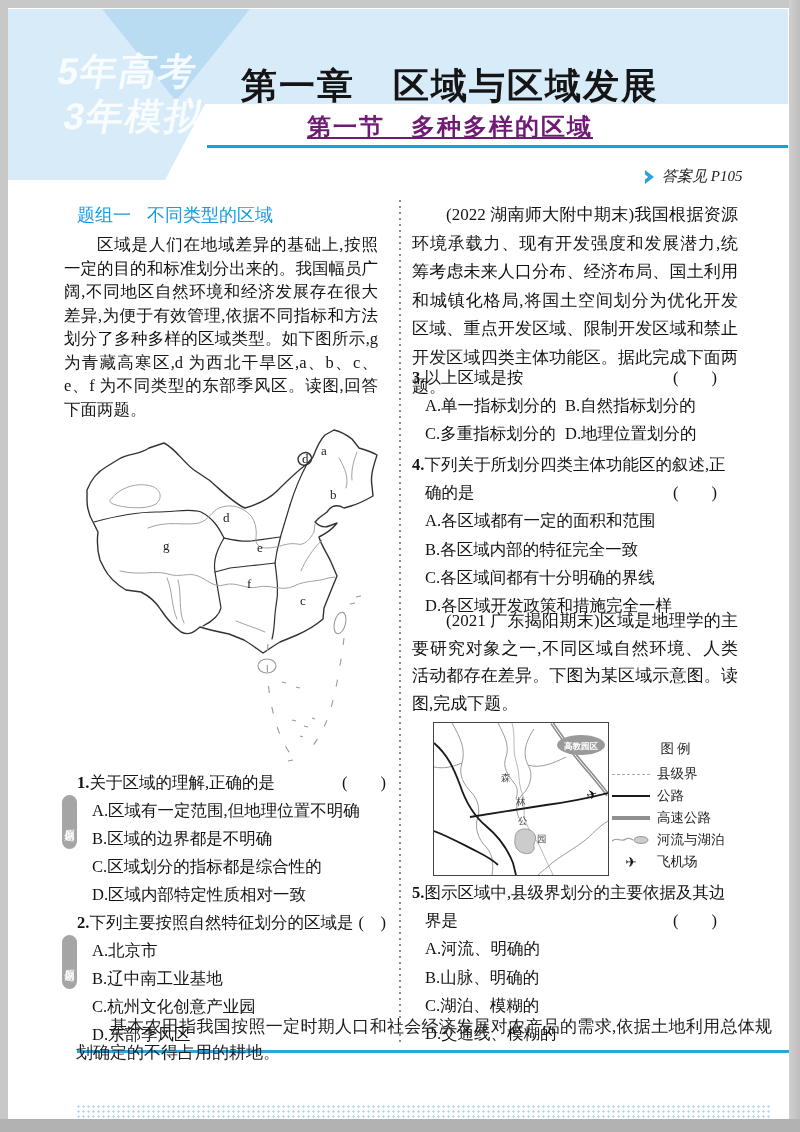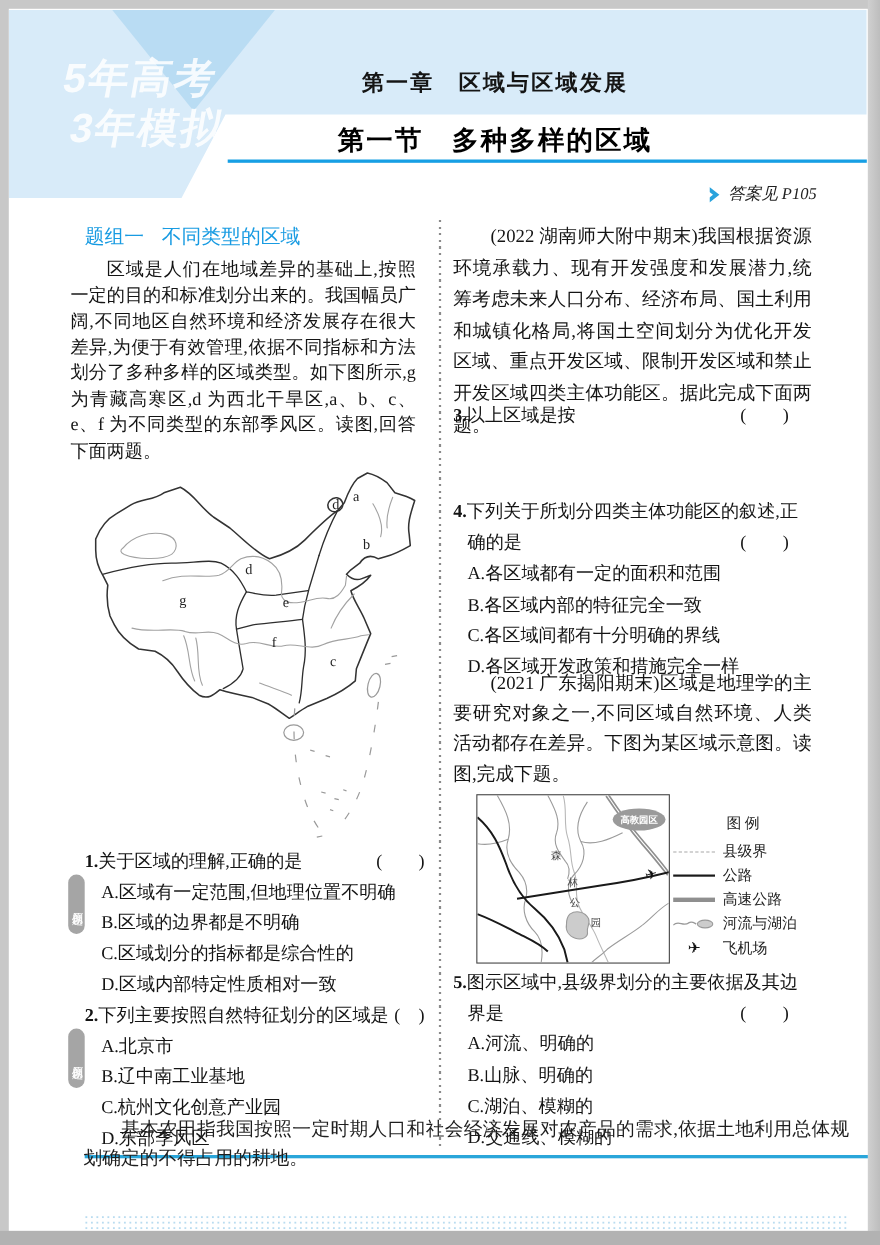--- a/index.html
+++ b/index.html
@@ -10,23 +10,23 @@
 
   
   .banner{position:absolute;left:8px;top:9px;width:780px;height:172px;background:#d8ebf9;
           clip-path:polygon(0 0,100% 0,100% 95px,197px 95px,157px 171px,0 171px);}
   .banner-tri{position:absolute;left:94px;top:0;width:0;height:0;
           border-left:74px solid transparent;border-right:74px solid transparent;border-top:92px solid #b9dcf3;}
   .brand{position:absolute;left:46px;top:40px;transform:skewX(-10deg);color:rgba(255,255,255,.85);
           font-family:"Liberation Sans",sans-serif;font-weight:bold;font-size:37px;line-height:45px;letter-spacing:2px;}
   .brand .l2{margin-left:14px;}
   .chapter{position:absolute;left:140px;top:62px;width:620px;text-align:center;
-          font-family:"Liberation Sans",sans-serif;font-weight:bold;font-size:20px;color:#151515;letter-spacing:2px;}
+          font-family:"Liberation Sans",sans-serif;font-weight:bold;font-size:36px;color:#151515;letter-spacing:2px;}
   .section{position:absolute;left:145px;top:111px;width:610px;text-align:center;
-          font-family:"Liberation Sans",sans-serif;font-weight:bold;font-size:24px;color:#000000;letter-spacing:2px;}
+          font-family:"Liberation Sans",sans-serif;font-weight:bold;font-size:24px;color:#701a75;letter-spacing:2px;text-decoration:underline;}
   .hr-blue{position:absolute;left:207px;top:145px;width:581px;height:3px;background:#179fe4;}
   .practice-wrap{position:absolute;left:344px;top:161px;height:32px;}
   .practice-ellipse{position:absolute;left:88px;top:-2px;width:34px;height:32px;border-radius:50%;background:#cfe9fa;}
   .practice{position:relative;font-family:"Liberation Sans",sans-serif;font-weight:bold;font-size:23px;color:#101010;letter-spacing:1px;line-height:30px;}
   .answer-ref{position:absolute;left:645px;top:167px;display:flex;align-items:center;gap:5px;
           font-size:15px;color:#222;font-style:italic;}
 
   
   .divider{position:absolute;left:399px;top:200px;width:2px;height:846px;
           background:repeating-linear-gradient(to bottom,#8a8a8a 0 2px,transparent 2px 6px);}
@@ -173,20 +173,26 @@
     <div class="opt">D.东部季风区</div>
   </div>
 
   <div class="para intro-r1">(2022 湖南师大附中期末)我国根据资源环境承载力、现有开发强度和发展潜力,统筹考虑未来人口分布、经济布局、国土利用和城镇化格局,将国土空间划分为优化开发区域、重点开发区域、限制开发区域和禁止开发区域四类主体功能区。据此完成下面两题。</div>
 
   <div class="q q-right" style="left:412px;top:364px;">
     <div class="qline">
       <span><span class="num">3.</span><span>以上区域是按</span></span>
       <span class="bracket">(　　)</span>
     </div>
+    <div class="optgrid">
+      <div class="opt">A.单一指标划分的</div>
+      <div class="opt">B.自然指标划分的</div>
+      <div class="opt">C.多重指标划分的</div>
+      <div class="opt">D.地理位置划分的</div>
+    </div>
   </div>
 
   <div class="q q-right" style="left:412px;top:451px;">
     <div style="line-height:28.2px;white-space:nowrap;">
       <span class="num" style="font-weight:bold;">4.</span><span>下列关于所划分四类主体功能区的叙述,正</span>
     </div>
     <div class="qline" style="padding-left:13px;">
       <span>确的是</span>
       <span class="bracket">(　　)</span>
     </div>

